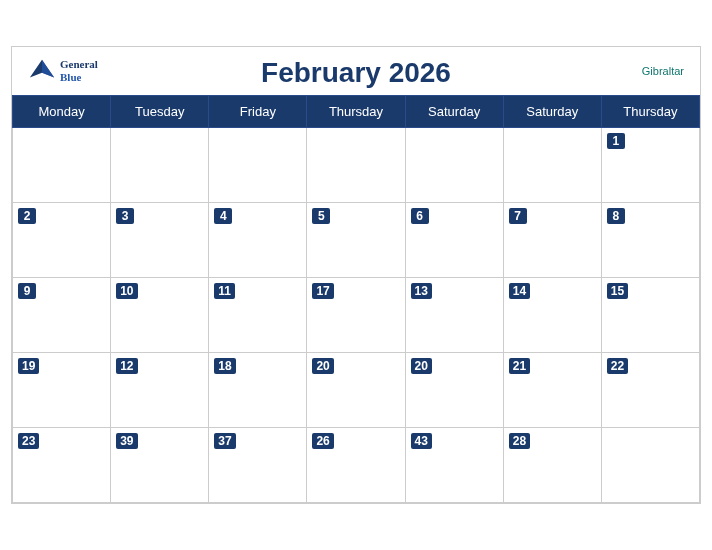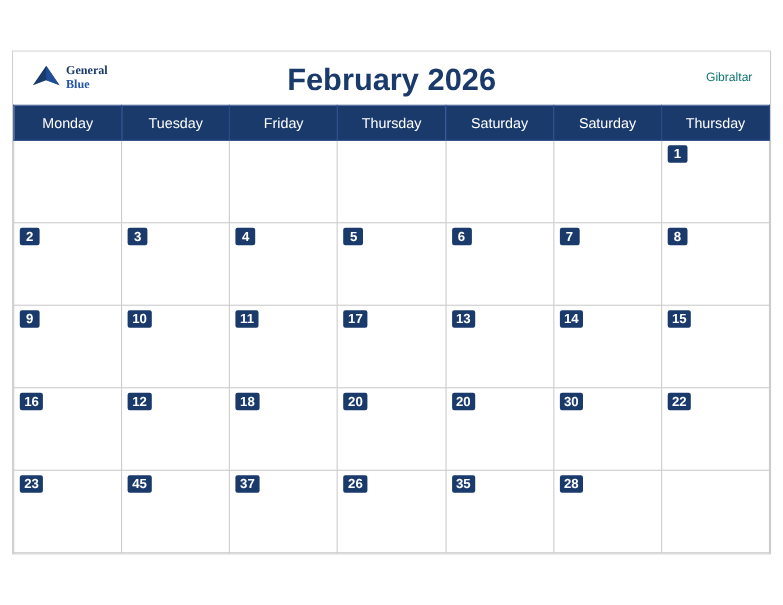--- a/index.html
+++ b/index.html
@@ -152,32 +152,32 @@
         <tr>
           <td><span class="day-num">9</span></td>
           <td><span class="day-num">10</span></td>
           <td><span class="day-num">11</span></td>
           <td><span class="day-num">17</span></td>
           <td><span class="day-num">13</span></td>
           <td><span class="day-num">14</span></td>
           <td><span class="day-num">15</span></td>
         </tr>
         <tr>
-          <td><span class="day-num">16</span></td>
+          <td><span class="day-num">19</span></td>
           <td><span class="day-num">12</span></td>
           <td><span class="day-num">18</span></td>
           <td><span class="day-num">20</span></td>
           <td><span class="day-num">20</span></td>
-          <td><span class="day-num">30</span></td>
+          <td><span class="day-num">21</span></td>
           <td><span class="day-num">22</span></td>
         </tr>
         <tr>
           <td><span class="day-num">23</span></td>
-          <td><span class="day-num">45</span></td>
+          <td><span class="day-num">39</span></td>
           <td><span class="day-num">37</span></td>
           <td><span class="day-num">26</span></td>
-          <td><span class="day-num">35</span></td>
+          <td><span class="day-num">43</span></td>
           <td><span class="day-num">28</span></td>
           <td class="empty-cell"></td>
         </tr>
       </tbody>
   </table>
 </div>
 
 </body></html>

